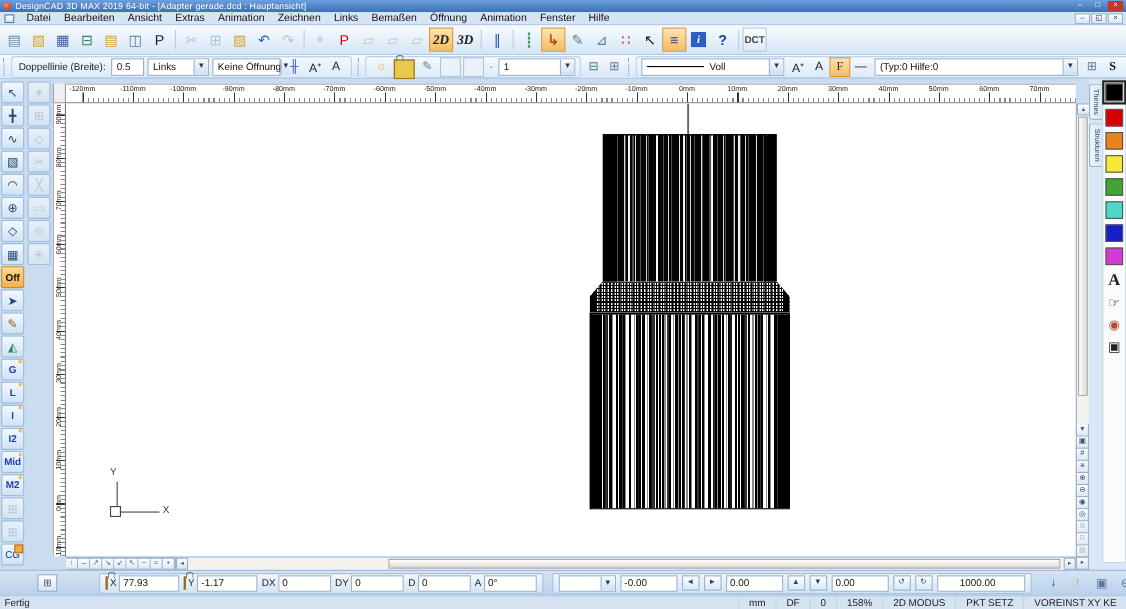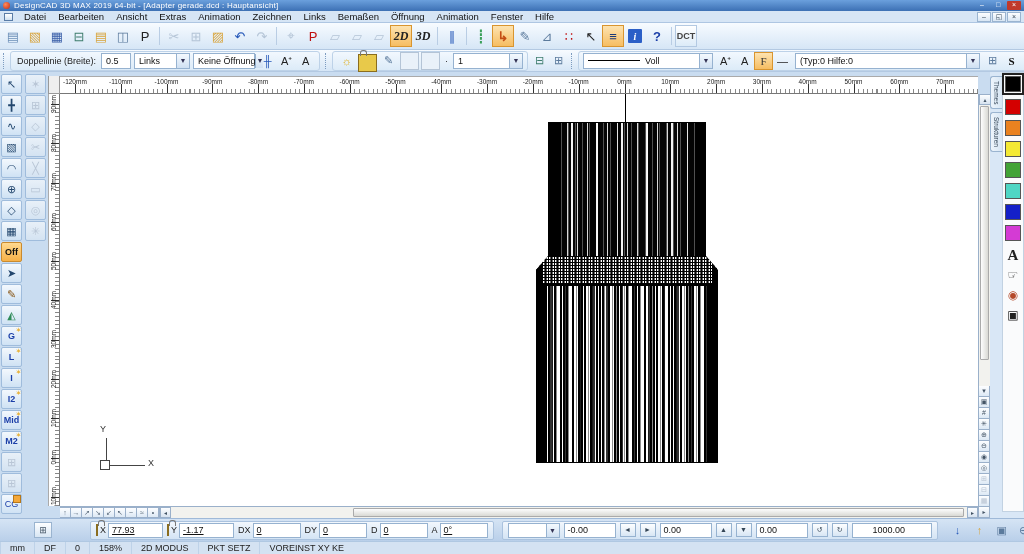--- a/index.html
+++ b/index.html
@@ -131,21 +131,21 @@
   .c-multi2{color:#b5492a;}
 
   
   .coordbar{position:absolute;top:518px;left:0;right:0;height:23px;background:linear-gradient(#d5e4f4,#b9cfe9);border-top:1px solid #9fb9d8;display:flex;align-items:center;font-size:9px;}
   .cb-minibtn{margin-left:34px;width:18px;height:16px;border:1px solid #9ab4d0;background:linear-gradient(#fdfeff,#d8e6f4);display:flex;align-items:center;justify-content:center;font-size:9px;color:#456;flex:none;}
   .cb-group{display:flex;align-items:center;gap:4px;height:19px;border:1px solid #aac2de;border-radius:2px;background:linear-gradient(#f2f7fd,#d4e4f4);padding:0 5px;flex:none;}
   .cb-group1{margin-left:38px;} .cb-group2{margin-left:8px;} .cb-group3{margin-left:6px;border:none;background:none;}
   .cb-pair{display:flex;align-items:center;gap:2px;}
   .cb-label{color:#222;}
   .cb-fld{width:52px;height:15px;background:#fff;border:1px solid #96b2d0;font-size:9px;padding:0 3px;display:flex;align-items:center;white-space:nowrap;}
-  .cb-pair .cb-fld{width:48px;text-decoration:underline;}
+  .cb-pair .cb-fld{width:48px;}
   .cb-pair.haslock .cb-fld{width:55px;}
   .cb-pair .ic-lock{transform:scale(.8);margin-top:2px;}
   .cb-pair:not(.haslock) .lockwrap{display:none;}
   .cam-btn{width:16px;height:14px;border:1px solid #96b2d0;background:linear-gradient(#fdfeff,#d8e6f4);font-size:7px;line-height:12px;text-align:center;color:#345;flex:none;}
   .cb-sel{width:52px;} .cb-wide{width:80px;padding-left:20px;}
   .cb-rbtn{width:18px;height:16px;display:flex;align-items:center;justify-content:center;font-size:11px;border:1px solid transparent;flex:none;}
 
   
   .statusbar{position:absolute;top:541px;left:0;right:0;height:13px;background:#d4e2f2;border-top:1px solid #b0c8e2;display:flex;align-items:center;font-size:9px;color:#222;}
   .sb-left{padding-left:4px;flex:1;}
@@ -549,20 +549,21 @@
   <div class="cb-group cb-group3">
 
   <div class="cb-rbtn c-blue">↓</div>
       <div class="cb-rbtn c-gold">↑</div>
       <div class="cb-rbtn c-steel">▣</div>
       <div class="cb-rbtn c-steel">⊖</div>
     </div>
 </div>
 
 <div class="statusbar">
+  <span class="sb-left">Fertig</span>
   <div style="display:flex;height:100%">
 
   <span class="sb-cell">mm</span>
       <span class="sb-cell">DF</span>
       <span class="sb-cell">0</span>
       <span class="sb-cell">158%</span>
       <span class="sb-cell">2D MODUS</span>
       <span class="sb-cell">PKT SETZ</span>
       <span class="sb-cell">VOREINST XY KE</span>
     </div>

